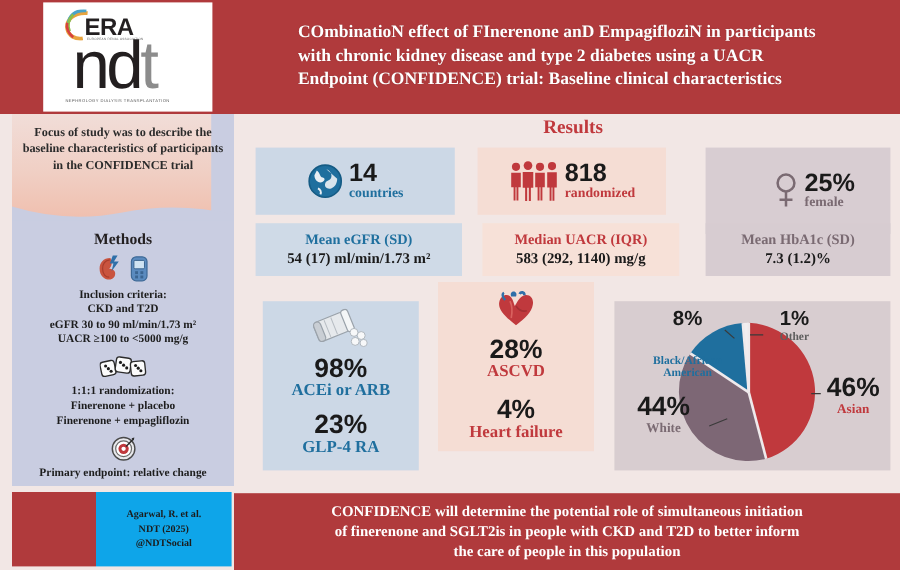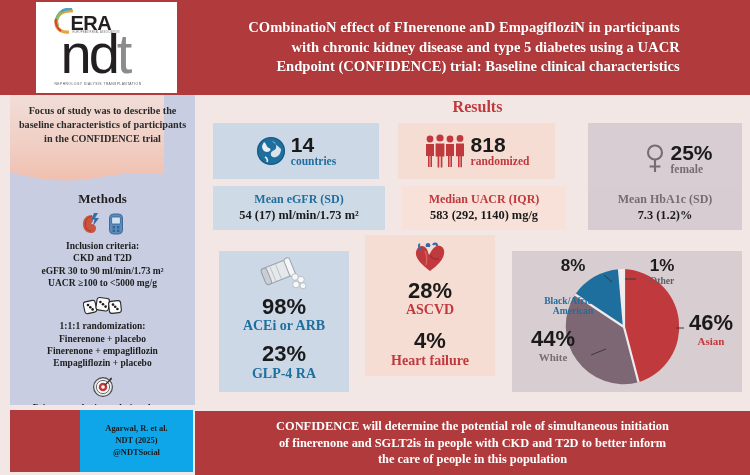--- a/index.html
+++ b/index.html
@@ -48,35 +48,35 @@
   .logo-t  { color: #8c8c8c; }
   .logo-ndt-sub {
     position: absolute; left: 12px; top: 76px;
     font-family: "Liberation Sans", sans-serif;
     font-size: 3.4px; color: #555; letter-spacing: 0.4px;
     white-space: nowrap;
   }
   #title {
     position: absolute; left: 186px; top: 6px; width: 556px; height: 83px;
     display: flex; align-items: center; justify-content: center;
-    text-align: right;
+    text-align: left;
     color: #ffffff;
     font-weight: bold; font-size: 14.6px; line-height: 1.33;
     padding: 0 4px;
     text-shadow: 0 0 1px rgba(0,0,0,.25);
   }
 
   
   #sidebar {
     position: absolute; left: 10px; top: 95px; width: 185px; height: 310px;
     background: #c9cde1;
     overflow: hidden;
   }
   #focus-panel {
-    position: relative; width: 154px; height: 88px;
+    position: relative; width: 166px; height: 88px;
     background: linear-gradient(180deg, #f1ddd8 0%, #f0cfc4 55%, #f0bfae 100%);
   }
   #focus-curve {
     position: absolute; left: 0; bottom: -1px; width: 185px; height: 18px;
   }
   #focus-text {
     position: absolute; left: 0; top: 9px; width: 185px;
     text-align: center; color: #2b2b2b;
     font-size: 10.2px; line-height: 1.35; font-weight: bold;
     padding: 0 8px;
@@ -190,21 +190,21 @@
         <div class="logo-era">ERA</div>
         <div class="logo-era-sub">EUROPEAN RENAL ASSOCIATION</div>
         <div class="logo-ndt"><span class="logo-nd">nd</span><span class="logo-t">t</span></div>
         <div class="logo-ndt-sub">NEPHROLOGY DIALYSIS TRANSPLANTATION</div>
       </div>
     </div>
 
     <div id="title">
       <div>
         <div>COmbinatioN effect of FInerenone anD EmpagifloziN in participants</div>
-        <div>with chronic kidney disease and type 5 diabetes using a UACR</div>
+        <div>with chronic kidney disease and type 2 diabetes using a UACR</div>
         <div>Endpoint (CONFIDENCE) trial: Baseline clinical characteristics</div>
       </div>
     </div>
   </div>
 
   <div id="sidebar">
 
     <div id="focus-panel">
       <div id="focus-text">Focus of study was to describe the baseline characteristics of participants in the CONFIDENCE trial</div>
       <svg id="focus-curve" viewBox="0 0 185 18" preserveAspectRatio="none">
@@ -255,21 +255,20 @@
             <circle cx="34.4" cy="13" r="1.3"></circle>
             <circle cx="32.2" cy="10.8" r="1.3"></circle>
         </g>
       </svg>
     </div>
 
     <div class="side-block tight">
       <div>1:1:1 randomization:</div>
       <div>Finerenone + placebo</div>
       <div>Finerenone + empagliflozin</div>
-      <div>Empagliflozin + placebo</div>
     </div>
 
     <div class="icon-row" style="margin-top:6px">
       <svg width="22" height="22" viewBox="0 0 22 22">
         <circle cx="11" cy="11" r="9.4" fill="#e9e9ec" stroke="#4a4a4a" stroke-width="1.2"></circle>
         <circle cx="11" cy="11" r="6.6" fill="#fff" stroke="#6a6a6a" stroke-width="1"></circle>
         <circle cx="11" cy="11" r="4.3" fill="#c0393d"></circle>
         <circle cx="11" cy="11" r="1.8" fill="#fff"></circle>
         <path d="M13 9 L19 3" stroke="#2b2b2b" stroke-width="1.2"></path>
         <path d="M17.6 2.2 L20 1.6 L19.4 4 Z" fill="#2b2b2b"></path>

